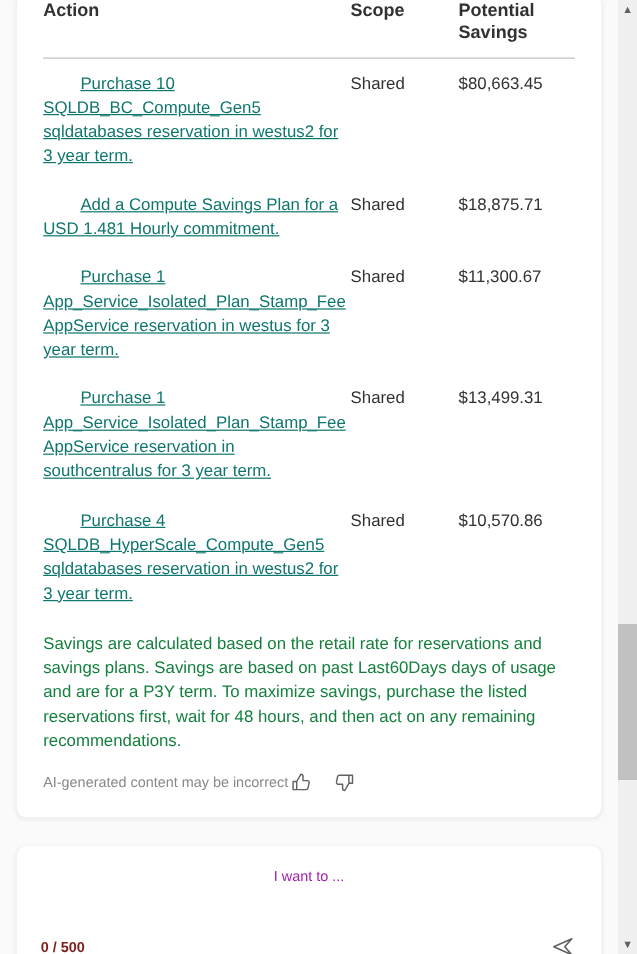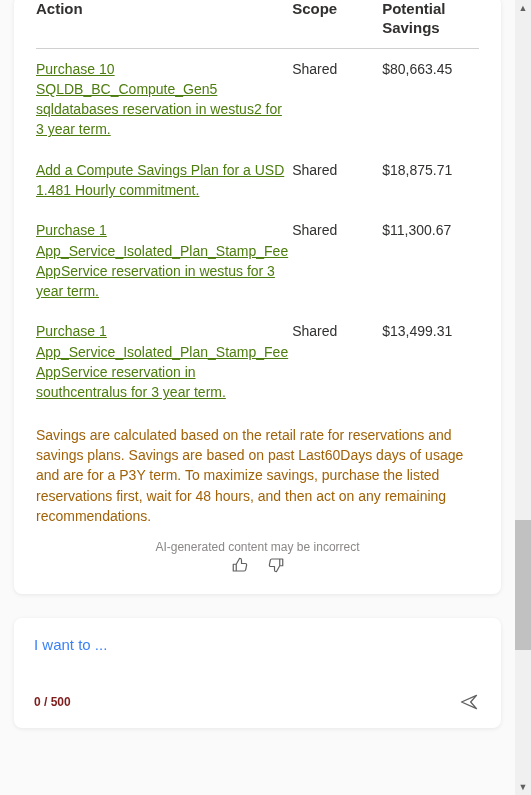--- a/index.html
+++ b/index.html
@@ -42,36 +42,36 @@
     }
     th.col-action { width: 200px; }
     th.col-scope { width: 90px; }
     td {
       vertical-align: top;
       padding: 10px 4px 10px 0;
       font-size: 14px;
       line-height: 1.45;
     }
     a.rec-link {
-      color: #4d7c0f;
+      color: #0f766e;
       text-decoration: underline;
       word-wrap: break-word;
+      margin-left: 31px;
     }
     .disclaimer {
       margin-top: 12px;
       font-size: 14px;
       line-height: 1.45;
-      color: #a16207;
+      color: #15803d;
     }
     .footer-row {
       display: flex;
       align-items: center;
       justify-content: flex-start;
       margin-top: 14px;
-      flex-direction: column;
     }
     .ai-note {
       font-size: 12px;
       color: #8a8886;
     }
     .feedback {
       display: flex;
       gap: 14px;
     }
     .thumb-btn {
@@ -84,23 +84,24 @@
     .thumb-btn svg { width: 18px; height: 18px; display:block; }
     .input-card {
       background: #fff;
       border-radius: 8px;
       box-shadow: 0 1px 4px rgba(0,0,0,0.08);
       margin: 0 14px 10px 14px;
       padding: 18px 20px 14px 20px;
       position: relative;
     }
     .input-placeholder {
-      color: #3b82f6;
-      font-size: 15px;
+      color: #a21caf;
+      font-size: 12px;
       min-height: 28px;
+      text-align: center;
     }
     .input-footer {
       display: flex;
       align-items: center;
       justify-content: space-between;
       margin-top: 26px;
     }
     .counter {
       font-size: 12px;
       color: #7f1d1d;
@@ -169,20 +170,25 @@
           </tr>
           <tr>
             <td><a href="#" class="rec-link">Purchase 1 App_Service_Isolated_Plan_Stamp_Fee AppService reservation in westus for 3 year term.</a></td>
             <td>Shared</td>
             <td>$11,300.67</td>
           </tr>
           <tr>
             <td><a href="#" class="rec-link">Purchase 1 App_Service_Isolated_Plan_Stamp_Fee AppService reservation in southcentralus for 3 year term.</a></td>
             <td>Shared</td>
             <td>$13,499.31</td>
+          </tr>
+          <tr>
+            <td><a href="#" class="rec-link">Purchase 4 SQLDB_HyperScale_Compute_Gen5 sqldatabases reservation in westus2 for 3 year term.</a></td>
+            <td>Shared</td>
+            <td>$10,570.86</td>
           </tr>
         </tbody>
     </table>
     <p class="disclaimer">Savings are calculated based on the retail rate for reservations and savings plans. Savings are based on past Last60Days days of usage and are for a P3Y term. To maximize savings, purchase the listed reservations first, wait for 48 hours, and then act on any remaining recommendations.</p>
     <div class="footer-row">
       <span class="ai-note">AI-generated content may be incorrect</span>
       <div class="feedback">
         <button class="thumb-btn" aria-label="Like">
           <svg viewBox="0 0 24 24" fill="none" stroke="currentColor" stroke-width="1.6" stroke-linecap="round" stroke-linejoin="round">
               <path d="M7 11v9H3v-9h4zM7 11l4.5-8c1 0 2.5.8 2.5 2.5V10h5c1.2 0 2 1 1.8 2.2l-1.2 6c-.2 1-.9 1.8-2 1.8H7"></path>

